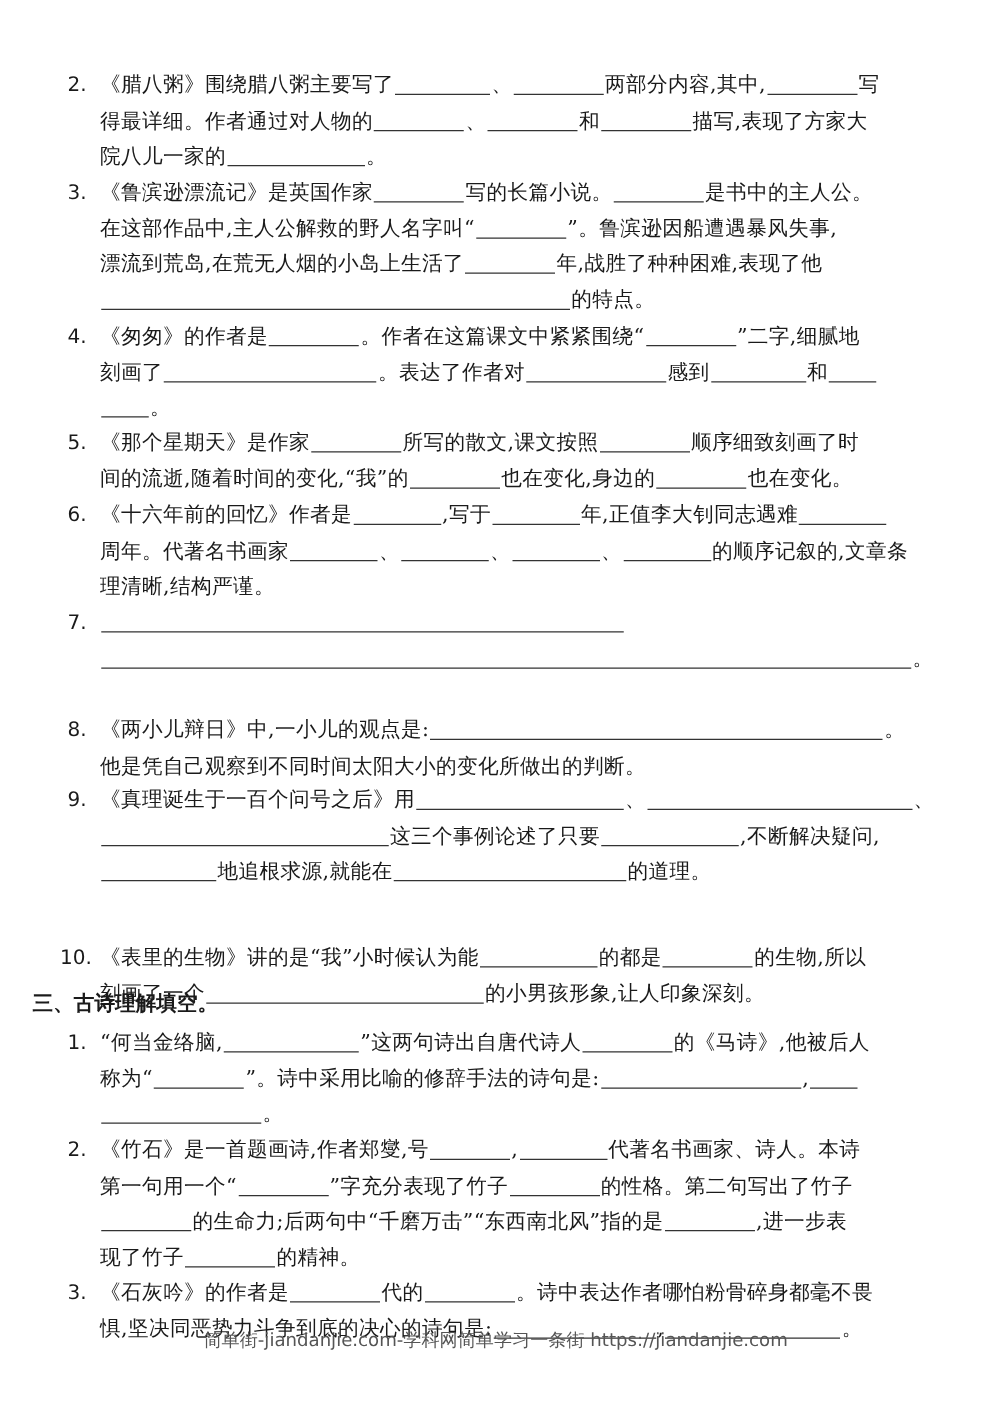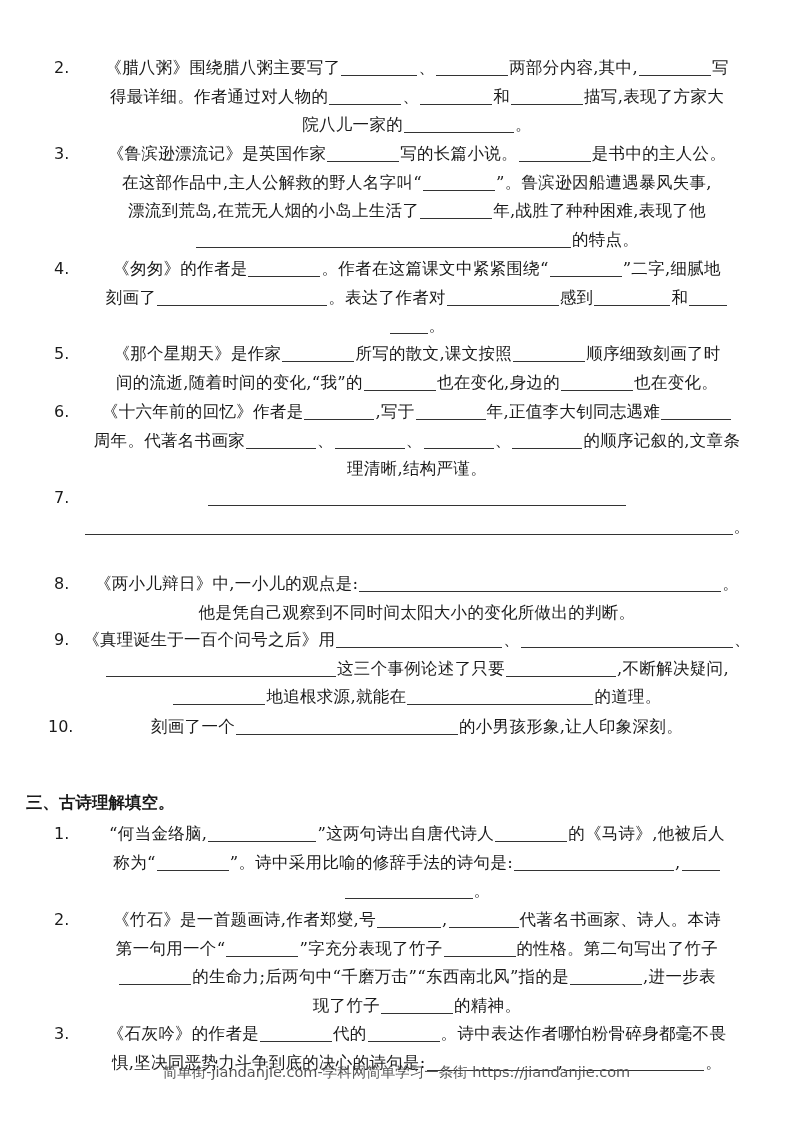--- a/index.html
+++ b/index.html
@@ -2,21 +2,21 @@
 <html><head>
 <meta charset="utf-8">
 <style>
   html, body { margin: 0; padding: 0; background: #ffffff; }
   body { width: 793px; height: 1122px; position: relative; overflow: hidden;
          font-family: "DejaVu Serif", "Liberation Serif", serif; color: #1a1a1a; }
   .page { position: absolute; left: 0; top: 0; width: 793px; height: 1122px; }
   .item { position: absolute; left: 54px; width: 700px; font-size: 16.5px; line-height: 28.5px; }
   .num { position: absolute; left: 0; top: 0; font-family: "DejaVu Sans", "Liberation Sans", sans-serif; font-size: 16px; }
   .num10 { left: -6px; }
-  .body { margin-left: 26px; white-space: normal; letter-spacing: 0.3px; text-align: center; }
+  .body { margin-left: 26px; white-space: normal; letter-spacing: 0.3px; }
   .ln { display: block; height: 28.5px; white-space: nowrap; }
   .blank { display: inline-block; border-bottom: 1px solid #333; height: 18px; vertical-align: -3px; margin: 0 1px; }
   .section { position: absolute; left: 26px; font-family: "DejaVu Sans", "Liberation Sans", sans-serif; font-weight: bold; font-size: 16.5px; }
   .footer { position: absolute; left: 0; width: 793px; top: 1063px; text-align: center;
             font-family: "DejaVu Sans", "Liberation Sans", sans-serif; font-size: 14.5px; color: #555; }
 </style>
 </head>
 <body>
 
 <div class="page">
@@ -76,23 +76,24 @@
         </div>
       </div>
       <div class="item" style="top: 626px;">
         <span class="num">9.</span>
         <div class="body">
           <span class="ln"><span>《真理诞生于一百个问号之后》用</span><span class="blank" style="width: 166px;"></span><span>、</span><span class="blank" style="width: 212px;"></span><span>、</span></span>
           <span class="ln"><span class="blank" style="width: 230px;"></span><span>这三个事例论述了只要</span><span class="blank" style="width: 110px;"></span><span>,不断解决疑问,</span></span>
           <span class="ln"><span class="blank" style="width: 92px;"></span><span>地追根求源,就能在</span><span class="blank" style="width: 186px;"></span><span>的道理。</span></span>
         </div>
       </div>
-      <div class="item" style="top: 713px;">
+      <div class="item" style="top: 752px;">
         <span class="num num10">10.</span>
         <div class="body">
+          <span class="ln"><span>《表里的生物》讲的是“我”小时候认为能</span><span class="blank" style="width: 94px;"></span><span>的都是</span><span class="blank" style="width: 72px;"></span><span>的生物,所以</span></span>
           <span class="ln"><span>刻画了一个</span><span class="blank" style="width: 222px;"></span><span>的小男孩形象,让人印象深刻。</span></span>
         </div>
       </div>
     </div>
   <div class="section" style="top:792px;">三、古诗理解填空。</div>
   <div id="section3">
       <div class="item" style="top: 820px;">
         <span class="num">1.</span>
         <div class="body">
           <span class="ln"><span>“何当金络脑,</span><span class="blank" style="width: 108px;"></span><span>”这两句诗出自唐代诗人</span><span class="blank" style="width: 72px;"></span><span>的《马诗》,他被后人</span></span>

